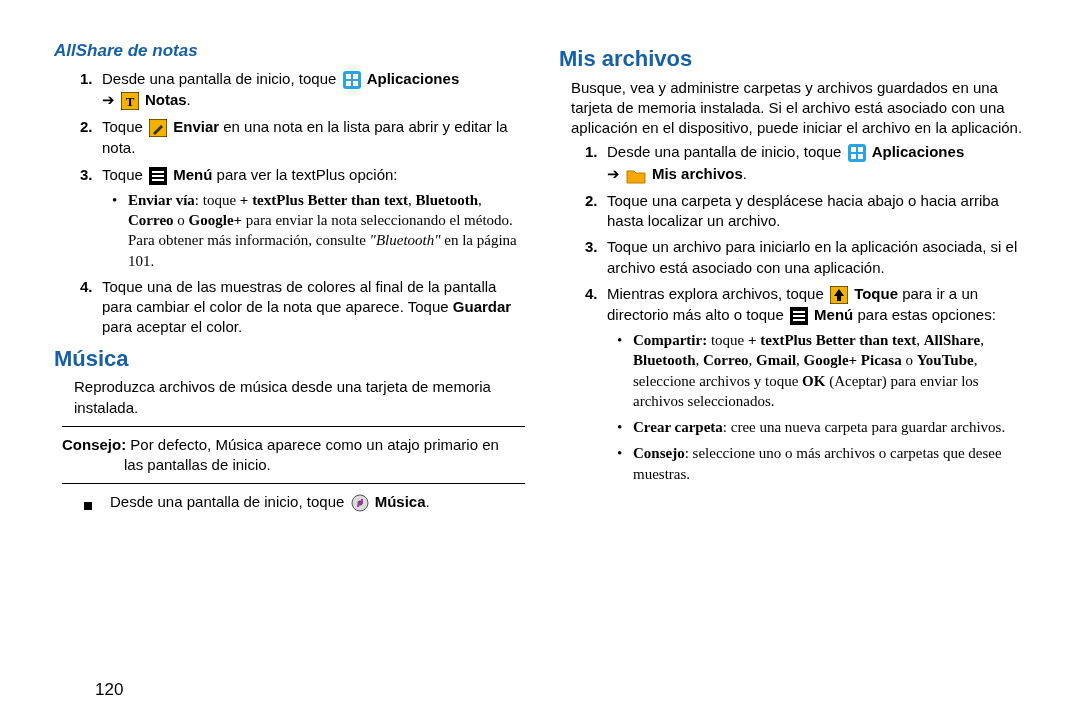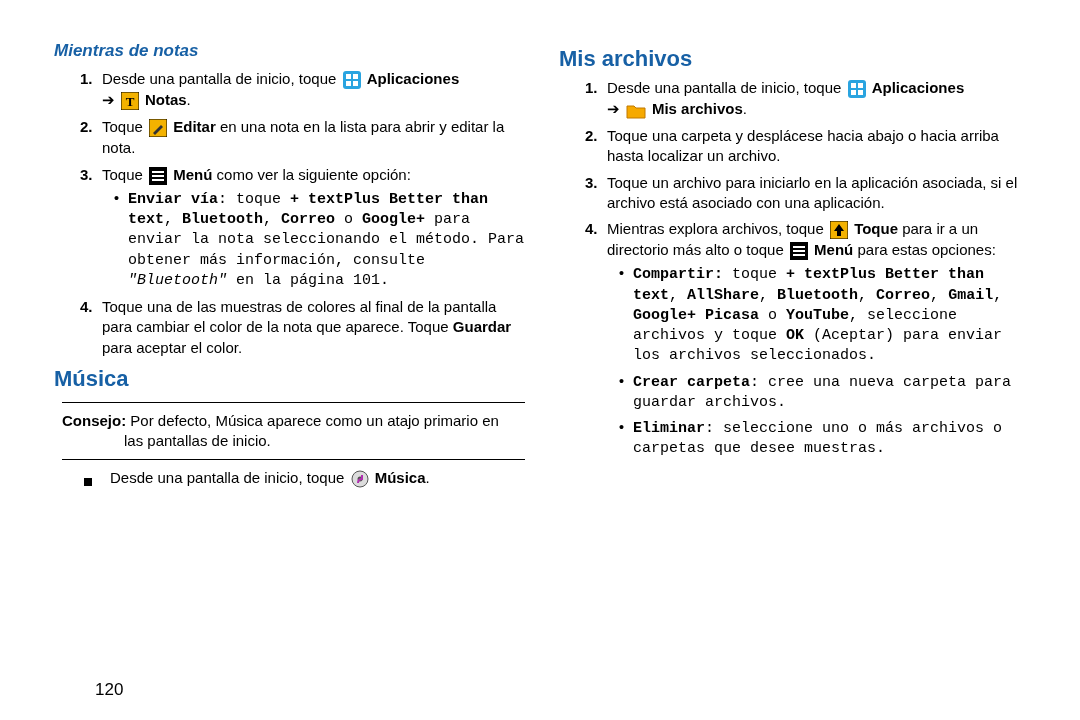--- a/index.html
+++ b/index.html
@@ -55,21 +55,21 @@
   }
   ul.bullets {
     list-style: none;
     padding-left: 16px;
     margin: 4px 0;
   }
   ul.bullets > li {
     position: relative;
     padding-left: 10px;
     margin-bottom: 6px;
-    font-family: Liberation Mono, monospace;
+    font-family: Liberation Serif, serif;
   }
   ul.bullets > li::before {
     content: "•";
     position: absolute;
     left: -6px;
     top: 0;
   }
   .icon-box {
     display: inline-block;
     vertical-align: middle;
@@ -90,21 +90,21 @@
     font-size: 17px;
   }
   svg { vertical-align: -4px; }
 </style>
 </head>
 <body>
 
 <div class="page">
 
   <div class="col">
-    <div class="subheading">Mientras de notas</div>
+    <div class="subheading">AllShare de notas</div>
 
     <ol class="numlist">
       <li><span class="num">1.</span>
         <span>Desde una pantalla de inicio, toque </span>
         <span class="icon-box">
           <svg width="18" height="18">
               <rect x="0" y="0" width="18" height="18" rx="3" fill="#2aa4e0"></rect>
               <rect x="3" y="3" width="5" height="5" fill="#fff"></rect>
               <rect x="10" y="3" width="5" height="5" fill="#fff"></rect>
               <rect x="3" y="10" width="5" height="5" fill="#fff"></rect>
@@ -124,50 +124,51 @@
       </li>
 
       <li><span class="num">2.</span>
         <span>Toque </span>
         <span class="icon-box">
           <svg width="18" height="18">
               <rect width="18" height="18" fill="#f3b200" stroke="#000"></rect>
               <path d="M4 14 L12 6 L14 8 L6 16 Z" fill="#333"></path>
             </svg>
         </span>
-        <span class="bold">Editar</span>
+        <span class="bold">Enviar</span>
         <span> en una nota en la lista para abrir y editar la nota.</span>
       </li>
 
       <li><span class="num">3.</span>
         <span>Toque </span>
         <span class="icon-box">
           <svg width="18" height="18">
               <rect width="18" height="18" fill="#000"></rect>
               <rect x="3" y="4" width="12" height="2" fill="#fff"></rect>
               <rect x="3" y="8" width="12" height="2" fill="#fff"></rect>
               <rect x="3" y="12" width="12" height="2" fill="#fff"></rect>
             </svg>
         </span>
         <span class="bold">Menú</span>
-        <span> como ver la siguiente opción:</span>
+        <span> para ver la textPlus opción:</span>
 
         <ul class="bullets">
           <li>
             <span class="bold">Enviar vía</span><span>: toque </span><span class="bold">+ textPlus Better than text</span><span>, </span><span class="bold">Bluetooth</span><span>, </span><span class="bold">Correo</span><span> o </span><span class="bold">Google+</span><span> para enviar la nota seleccionando el método. Para obtener más información, consulte </span><span class="ital">"Bluetooth"</span><span> en la página 101.</span>
           </li>
         </ul>
       </li>
 
       <li><span class="num">4.</span>
         <span>Toque una de las muestras de colores al final de la pantalla para cambiar el color de la nota que aparece. Toque </span><span class="bold">Guardar</span><span> para aceptar el color.</span>
       </li>
     </ol>
 
     <div class="section-title-blue">Música</div>
+    <div class="para">Reproduzca archivos de música desde una tarjeta de memoria instalada.</div>
 
     <hr class="rule">
     <div class="consejo">
       <span class="consejo-hang"><span class="bold">Consejo:</span><span> Por defecto, Música aparece como un atajo primario en las pantallas de inicio.</span></span>
     </div>
     <hr class="rule">
 
     <div class="square-bullet-row">
       <div class="square"></div>
       <div>
@@ -180,20 +181,21 @@
             </svg>
         </span>
         <span class="bold">Música</span><span>.</span>
       </div>
     </div>
 
   </div>
 
   <div class="col">
     <div class="section-title-blue">Mis archivos</div>
+    <div class="para" style="margin-left:6px">Busque, vea y administre carpetas y archivos guardados en una tarjeta de memoria instalada. Si el archivo está asociado con una aplicación en el dispositivo, puede iniciar el archivo en la aplicación.</div>
 
     <ol class="numlist">
       <li><span class="num">1.</span>
         <span>Desde una pantalla de inicio, toque </span>
         <span class="icon-box">
           <svg width="18" height="18">
               <rect width="18" height="18" rx="3" fill="#2aa4e0"></rect>
               <rect x="3" y="3" width="5" height="5" fill="#fff"></rect>
               <rect x="10" y="3" width="5" height="5" fill="#fff"></rect>
               <rect x="3" y="10" width="5" height="5" fill="#fff"></rect>
@@ -241,21 +243,21 @@
         <span> para estas opciones:</span>
 
         <ul class="bullets">
           <li>
             <span class="bold">Compartir:</span><span> toque </span><span class="bold">+ textPlus Better than text</span><span>, </span><span class="bold">AllShare</span><span>, </span><span class="bold">Bluetooth</span><span>, </span><span class="bold">Correo</span><span>, </span><span class="bold">Gmail</span><span>, </span><span class="bold">Google+ Picasa</span><span> o </span><span class="bold">YouTube</span><span>, seleccione archivos y toque </span><span class="bold">OK</span><span> (Aceptar) para enviar los archivos seleccionados.</span>
           </li>
           <li>
             <span class="bold">Crear carpeta</span><span>: cree una nueva carpeta para guardar archivos.</span>
           </li>
           <li>
-            <span class="bold">Eliminar</span><span>: seleccione uno o más archivos o carpetas que desee muestras.</span>
+            <span class="bold">Consejo</span><span>: seleccione uno o más archivos o carpetas que desee muestras.</span>
           </li>
         </ul>
       </li>
     </ol>
   </div>
 
 </div>
 
 <div class="pagenum">120</div>
 

